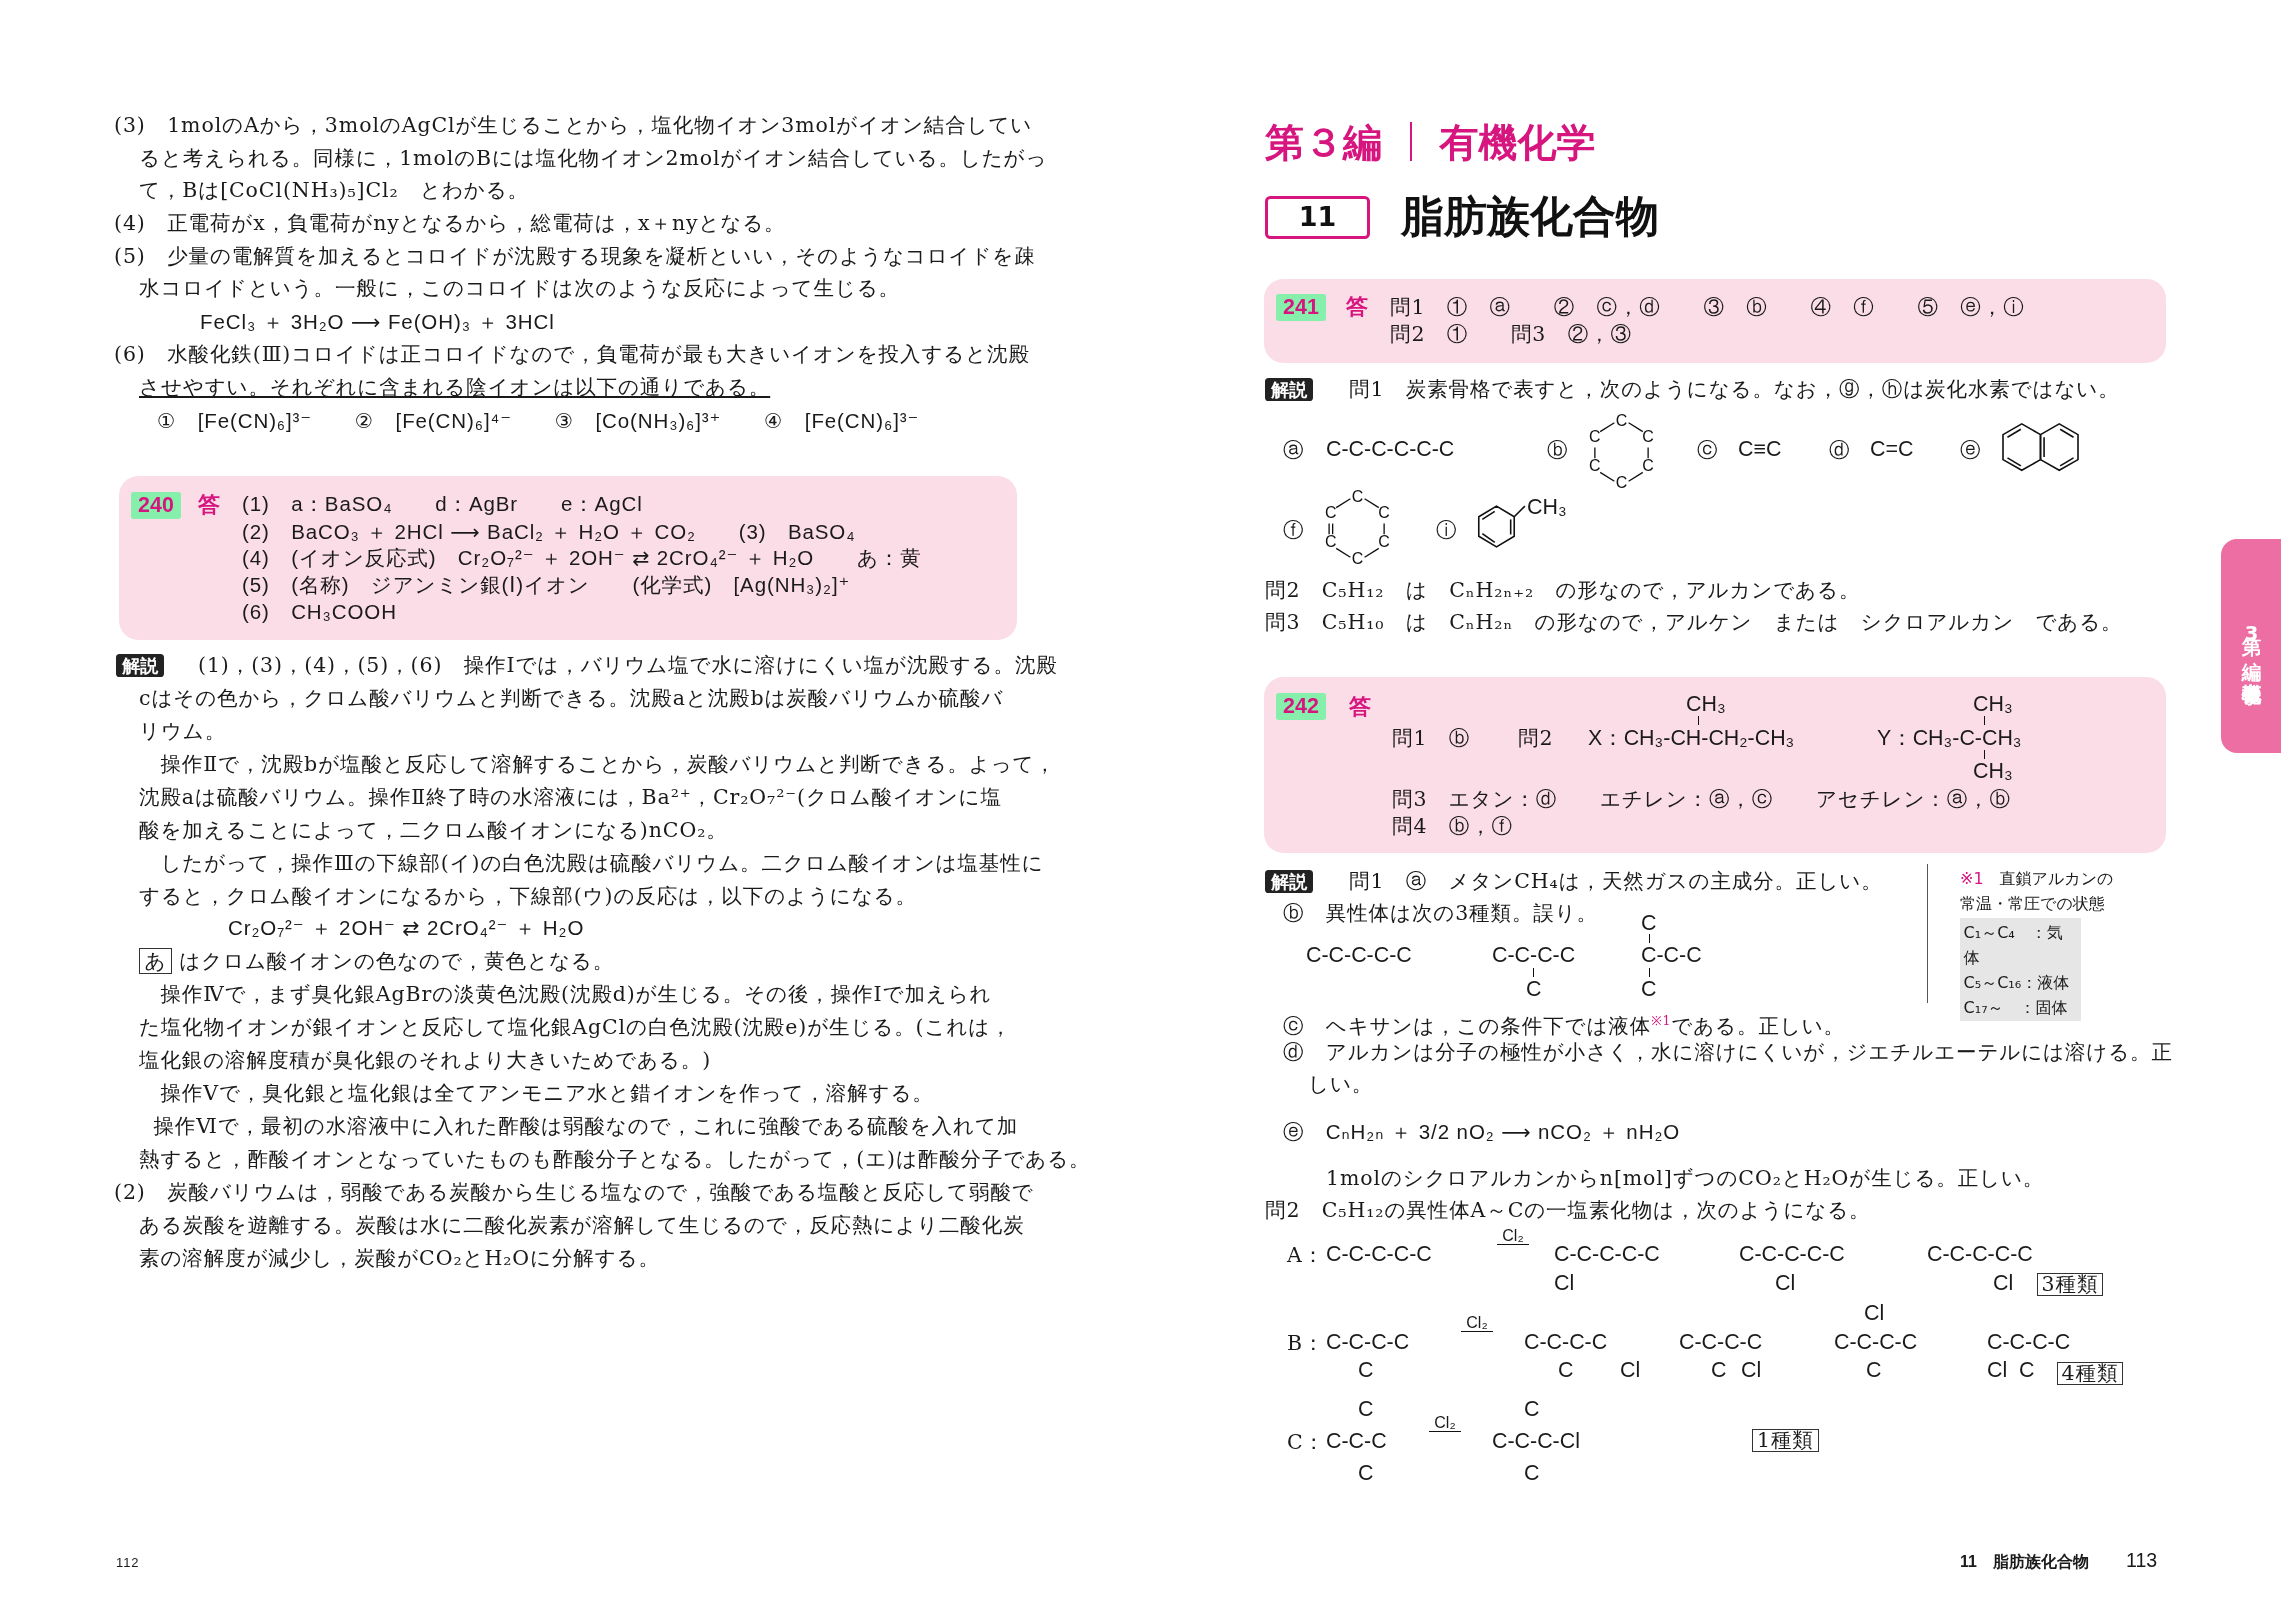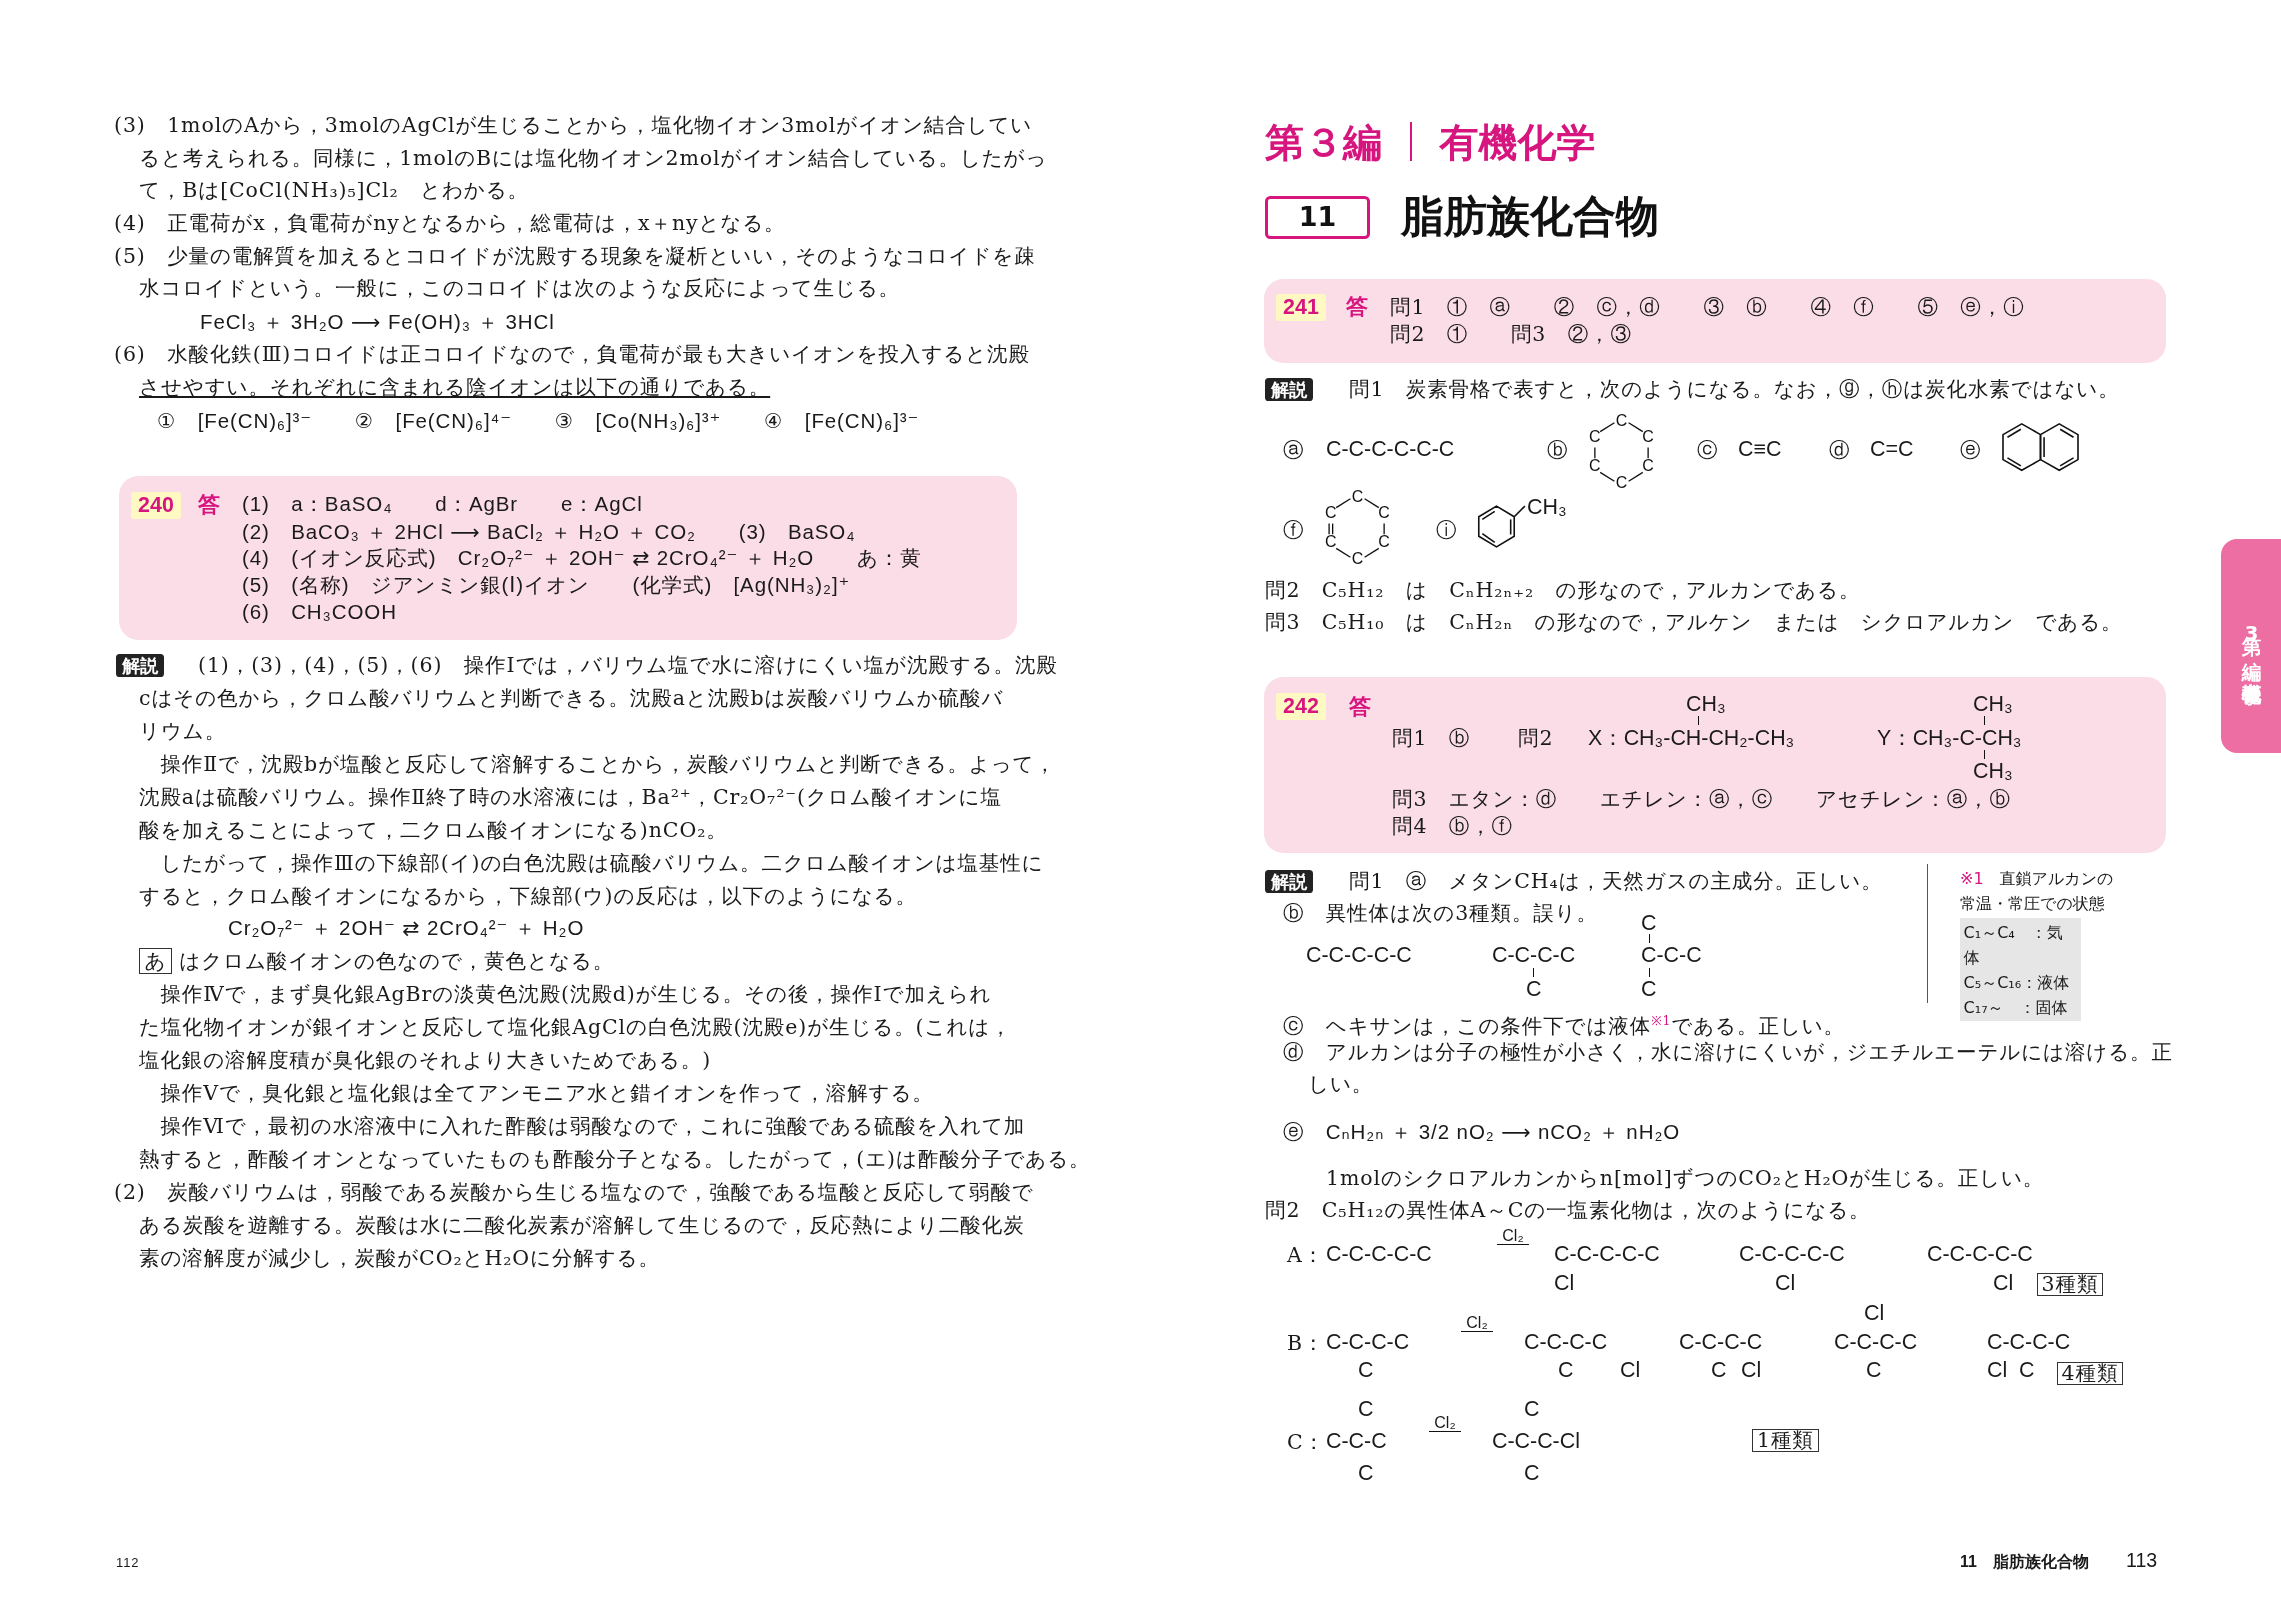--- a/index.html
+++ b/index.html
@@ -2,21 +2,21 @@
 <html style="font-size:14.3px"><head>
 <meta charset="utf-8">
 <style>
   html,body{margin:0;padding:0;}
   body{width:2281px;height:1618px;position:relative;background:#fff;overflow:hidden;
     font-family:"DejaVu Serif","Liberation Serif",serif;color:#1a1a1a;}
   .abs{position:absolute;}
   .line{position:absolute;font-size:20.5px;line-height:27px;white-space:nowrap;letter-spacing:0.9px;}
   .sans{font-family:"Liberation Sans","DejaVu Sans",sans-serif;}
   .ans-box{position:absolute;background:#fbdde8;border-radius:19.6px;}
-  .qnum{position:absolute;background:#fef9c3;color:#d6157f;font-family:"Liberation Sans",sans-serif;font-weight:bold;
+  .qnum{position:absolute;background:#86efac;color:#d6157f;font-family:"Liberation Sans",sans-serif;font-weight:bold;
     font-size:21.4px;line-height:27px;padding:0 7.1px;border-radius:2.7px;}
   .kotae{position:absolute;color:#d6157f;font-family:"DejaVu Sans",sans-serif;font-weight:bold;font-size:22px;}
   .kaisetsu{position:absolute;background:#222;color:#fff;font-family:"DejaVu Sans",sans-serif;font-weight:bold;
     font-size:18px;line-height:23px;padding:0 6.2px;border-radius:3.6px;}
   .heading-pink{color:#d6157f;font-family:"DejaVu Sans",sans-serif;font-weight:bold;}
   .boxed{border:1.3px solid #333;padding:0 4.5px;}
   .side-tab{position:absolute;left:2221px;top:539px;width:61px;height:214px;background:#ec6ea3;
     border-radius:16px 0 0 16px;color:#fff;font-family:"DejaVu Sans",sans-serif;font-weight:bold;font-size:19.6px;
     writing-mode:vertical-rl;text-orientation:upright;display:flex;align-items:center;justify-content:center;letter-spacing:0.9px;}
   .chem{position:absolute;font-family:"Liberation Sans","DejaVu Sans",sans-serif;font-size:21.4px;white-space:pre;line-height:25px;}
@@ -57,21 +57,21 @@
   <div class="line" style="left:139px;top:883px;">すると，クロム酸イオンになるから，下線部(ウ)の反応は，以下のようになる。</div>
   <div class="line sans" style="left:200px;top:914px;margin-left:28px;">Cr₂O₇²⁻ ＋ 2OH⁻ ⇄ 2CrO₄²⁻ ＋ H₂O</div>
   <div class="line" style="left:139px;top:948px;">
     <span class="boxed">あ</span>
     <span>はクロム酸イオンの色なので，黄色となる。</span>
   </div>
   <div class="line" style="left:139px;top:981px;">　操作Ⅳで，まず臭化銀AgBrの淡黄色沈殿(沈殿d)が生じる。その後，操作Ⅰで加えられ</div>
   <div class="line" style="left:139px;top:1014px;">た塩化物イオンが銀イオンと反応して塩化銀AgClの白色沈殿(沈殿e)が生じる。(これは，</div>
   <div class="line" style="left:139px;top:1047px;">塩化銀の溶解度積が臭化銀のそれより大きいためである。)</div>
   <div class="line" style="left:139px;top:1080px;">　操作Ⅴで，臭化銀と塩化銀は全てアンモニア水と錯イオンを作って，溶解する。</div>
-  <div class="line" style="left:139px;top:1113px;">　操作Ⅵで，最初の水溶液中に入れた酢酸は弱酸なので，これに強酸である硫酸を入れて加</div>
+  <div class="line" style="left:132px;top:1113px;">　操作Ⅵで，最初の水溶液中に入れた酢酸は弱酸なので，これに強酸である硫酸を入れて加</div>
   <div class="line" style="left:139px;top:1146px;">熱すると，酢酸イオンとなっていたものも酢酸分子となる。したがって，(エ)は酢酸分子である。</div>
   <div class="line" style="left:114px;top:1179px;">(2)　炭酸バリウムは，弱酸である炭酸から生じる塩なので，強酸である塩酸と反応して弱酸で</div>
   <div class="line" style="left:139px;top:1212px;">ある炭酸を遊離する。炭酸は水に二酸化炭素が溶解して生じるので，反応熱により二酸化炭</div>
   <div class="line" style="left:139px;top:1245px;">素の溶解度が減少し，炭酸がCO₂とH₂Oに分解する。</div>
 
   <div class="line sans" style="left:116px;top:1549px;font-size:13px;">112</div>
 </div>
 
 <div>
   <div class="abs heading-pink" style="left:1265px;top:118px;font-size:39px;line-height:50px;">

